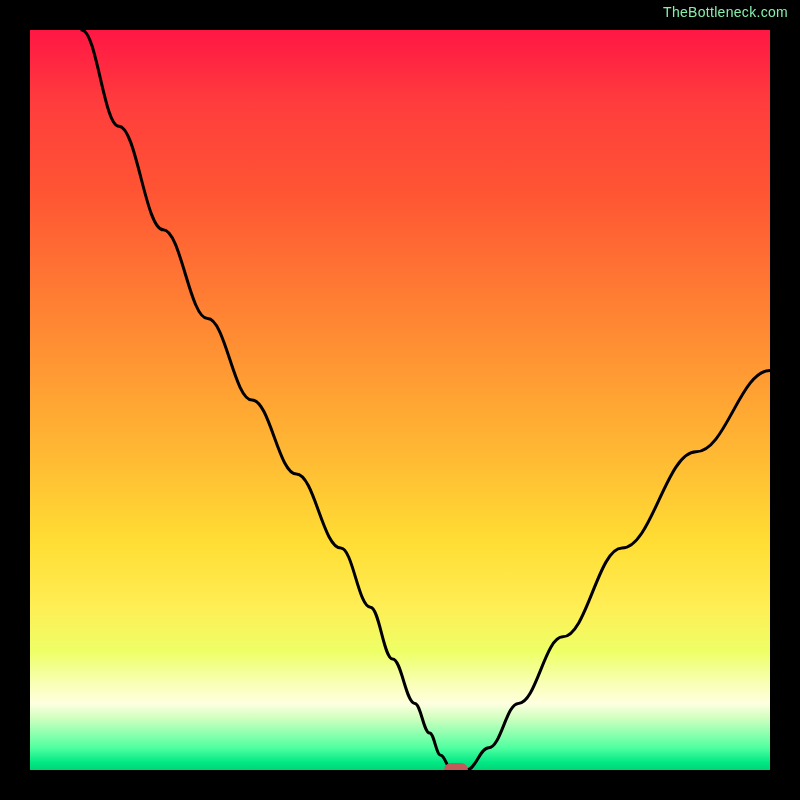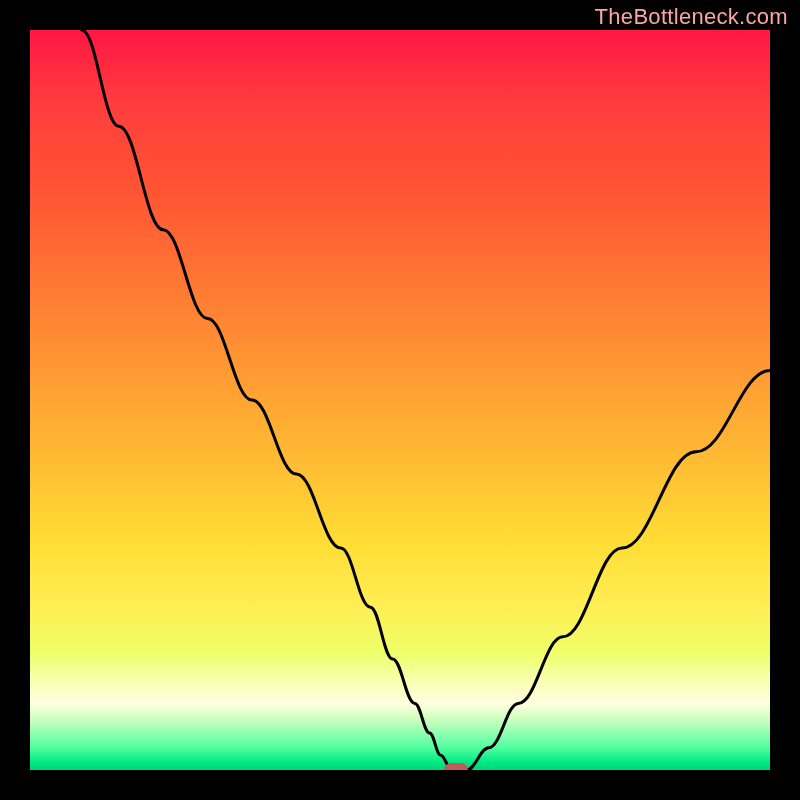--- a/index.html
+++ b/index.html
@@ -8,22 +8,22 @@
     width: 800px;
     height: 800px;
     background: #000;
     position: relative;
     font-family: Arial, sans-serif;
   }
   .watermark {
     position: absolute;
     top: 4px;
     right: 12px;
-    color: #fca5a5;
-    font-size: 22px;
+    color: #86efac;
+    font-size: 14px;
     font-weight: 500;
     letter-spacing: 0.3px;
     z-index: 10;
   }
   .plot-area {
     position: absolute;
     left: 30px;
     top: 30px;
     width: 740px;
     height: 740px;

